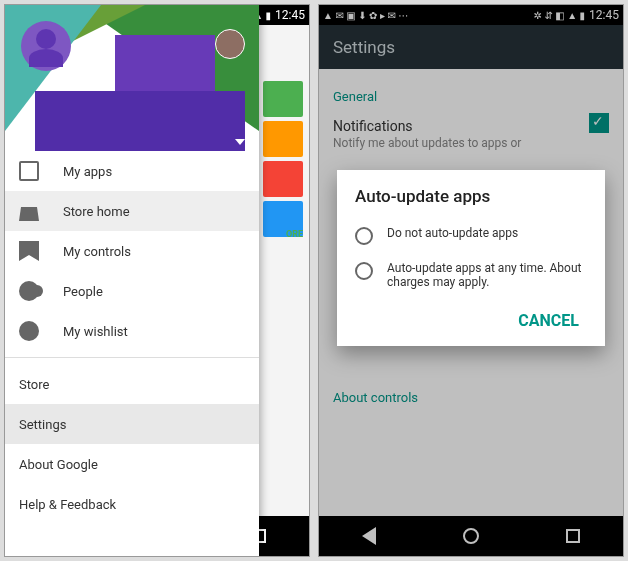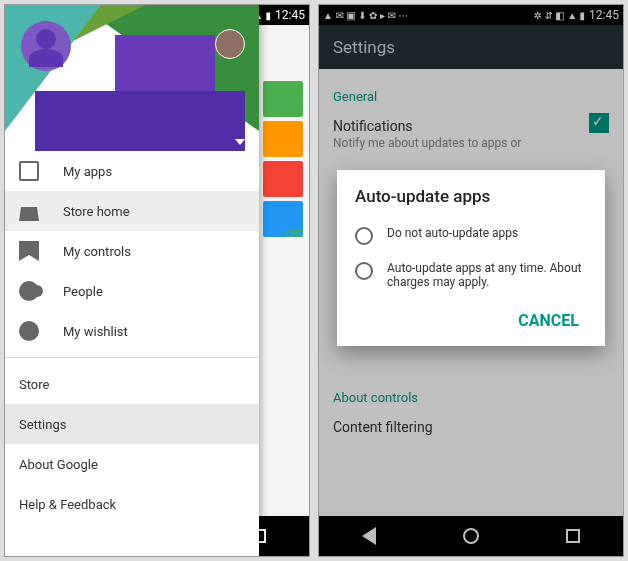--- a/index.html
+++ b/index.html
@@ -156,21 +156,20 @@
   <div class="settings-body">
     <div class="sect-head">General</div>
     <div class="set-item">
       <div class="set-title">Notifications</div>
       <div class="set-sub">Notify me about updates to apps or</div>
     </div>
     <div class="chk"></div>
     <div style="height:220px"></div>
     <div class="sect-head">About controls</div>
     <div class="set-item">
-      <div class="set-title">Content filtering</div>
     </div>
   </div>
 
   <div class="scrim"></div>
   <div class="dialog">
     <div class="dlg-title">Auto-update apps</div>
     <div class="radio-row">
       <span class="radio"></span>
       <span>Do not auto-update apps</span>
     </div>

